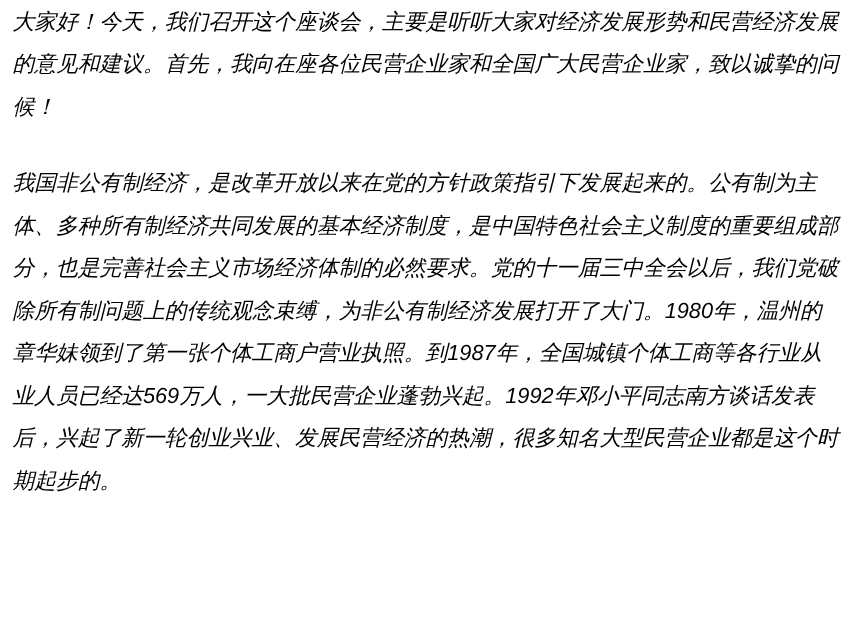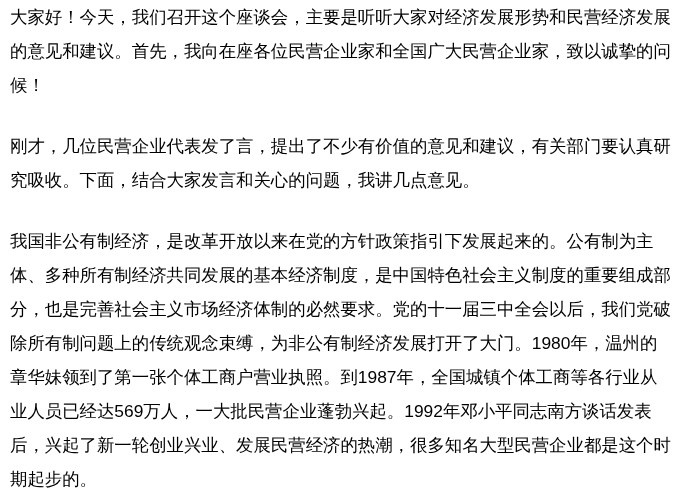--- a/index.html
+++ b/index.html
@@ -19,25 +19,25 @@
       color: #000000;
       font-family: "Liberation Sans", "DejaVu Sans", sans-serif;
       font-size: 17.4px;
       line-height: 34px;
       text-align: left;
       letter-spacing: 0;
     }
     .doc p {
       margin: 0 0 27px 0;
       word-break: break-all;
+      font-style: italic;
     }
     .doc p:last-child {
       margin-bottom: 0;
     }
   </style>
 </head>
 <body>
 
 <main class="doc">
   <p>大家好！今天，我们召开这个座谈会，主要是听听大家对经济发展形势和民营经济发展的意见和建议。首先，我向在座各位民营企业家和全国广大民营企业家，致以诚挚的问候！</p>
-  <p>刚才，几位民营企业代表发了言，提出了不少有价值的意见和建议，有关部门要认真研究吸收。下面，结合大家发言和关心的问题，我讲几点意见。</p>
   <p>我国非公有制经济，是改革开放以来在党的方针政策指引下发展起来的。公有制为主体、多种所有制经济共同发展的基本经济制度，是中国特色社会主义制度的重要组成部分，也是完善社会主义市场经济体制的必然要求。党的十一届三中全会以后，我们党破除所有制问题上的传统观念束缚，为非公有制经济发展打开了大门。1980年，温州的章华妹领到了第一张个体工商户营业执照。到1987年，全国城镇个体工商等各行业从业人员已经达569万人，一大批民营企业蓬勃兴起。1992年邓小平同志南方谈话发表后，兴起了新一轮创业兴业、发展民营经济的热潮，很多知名大型民营企业都是这个时期起步的。</p>
 </main>
 
 </body></html>

